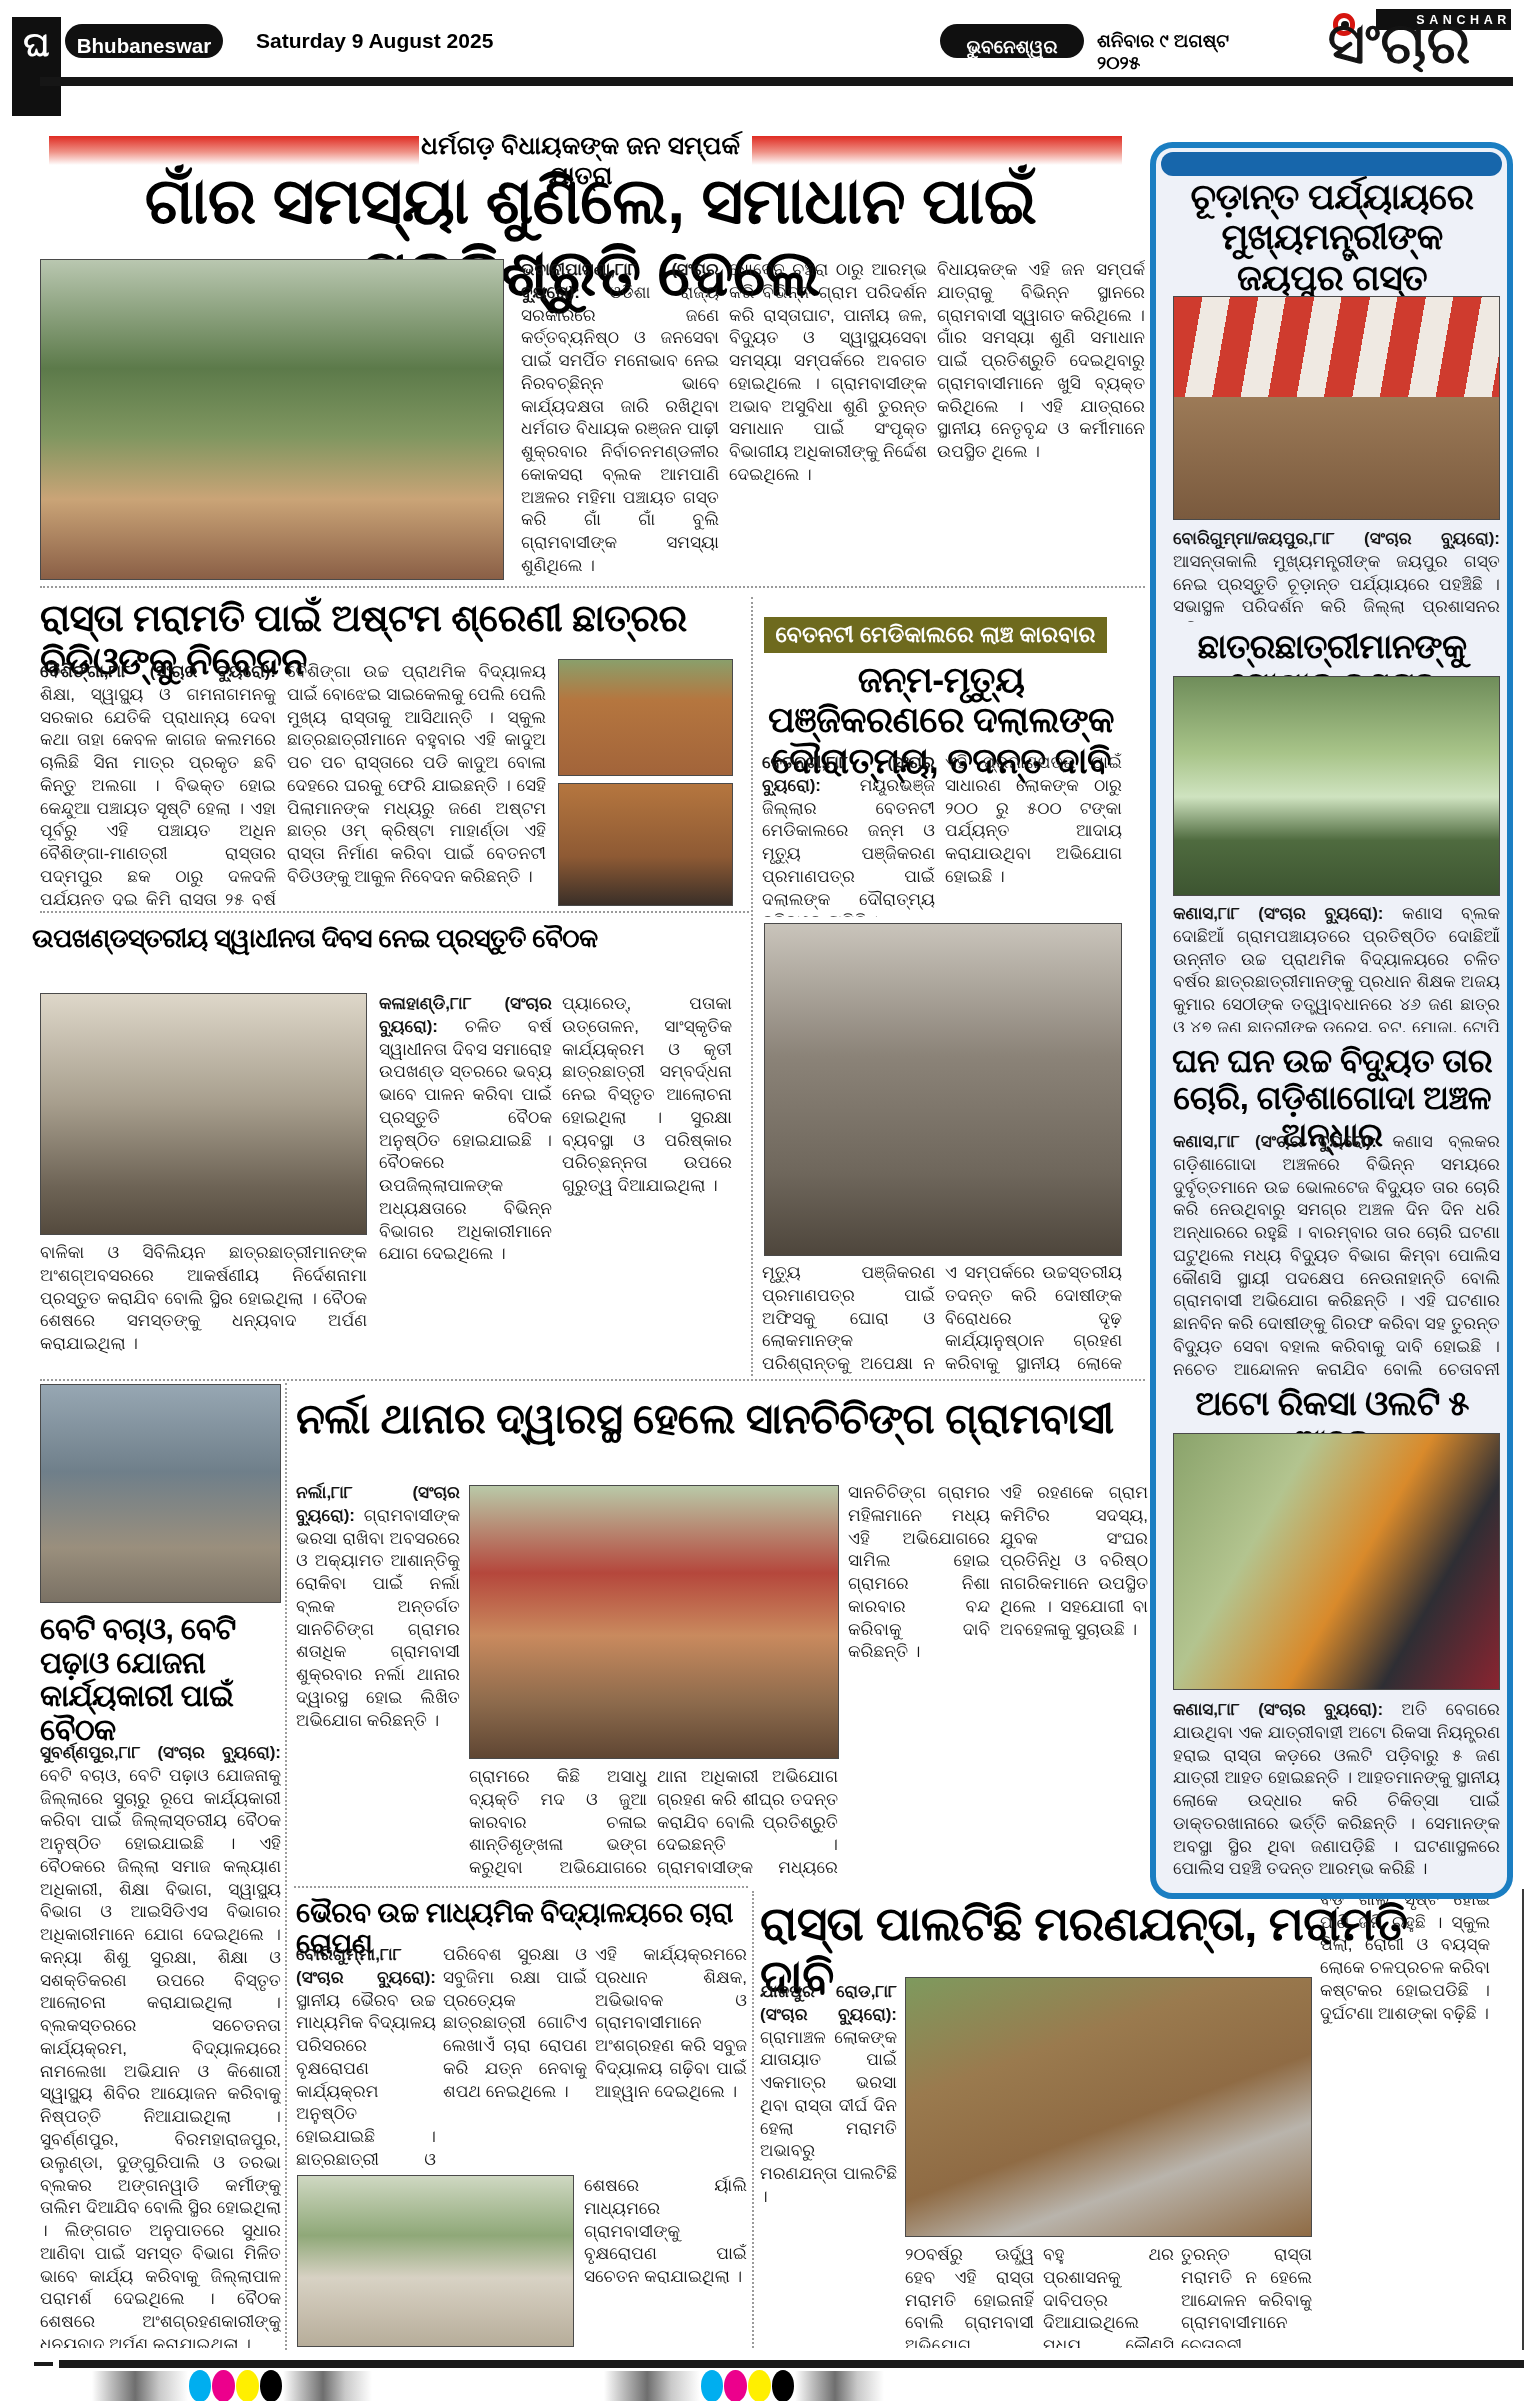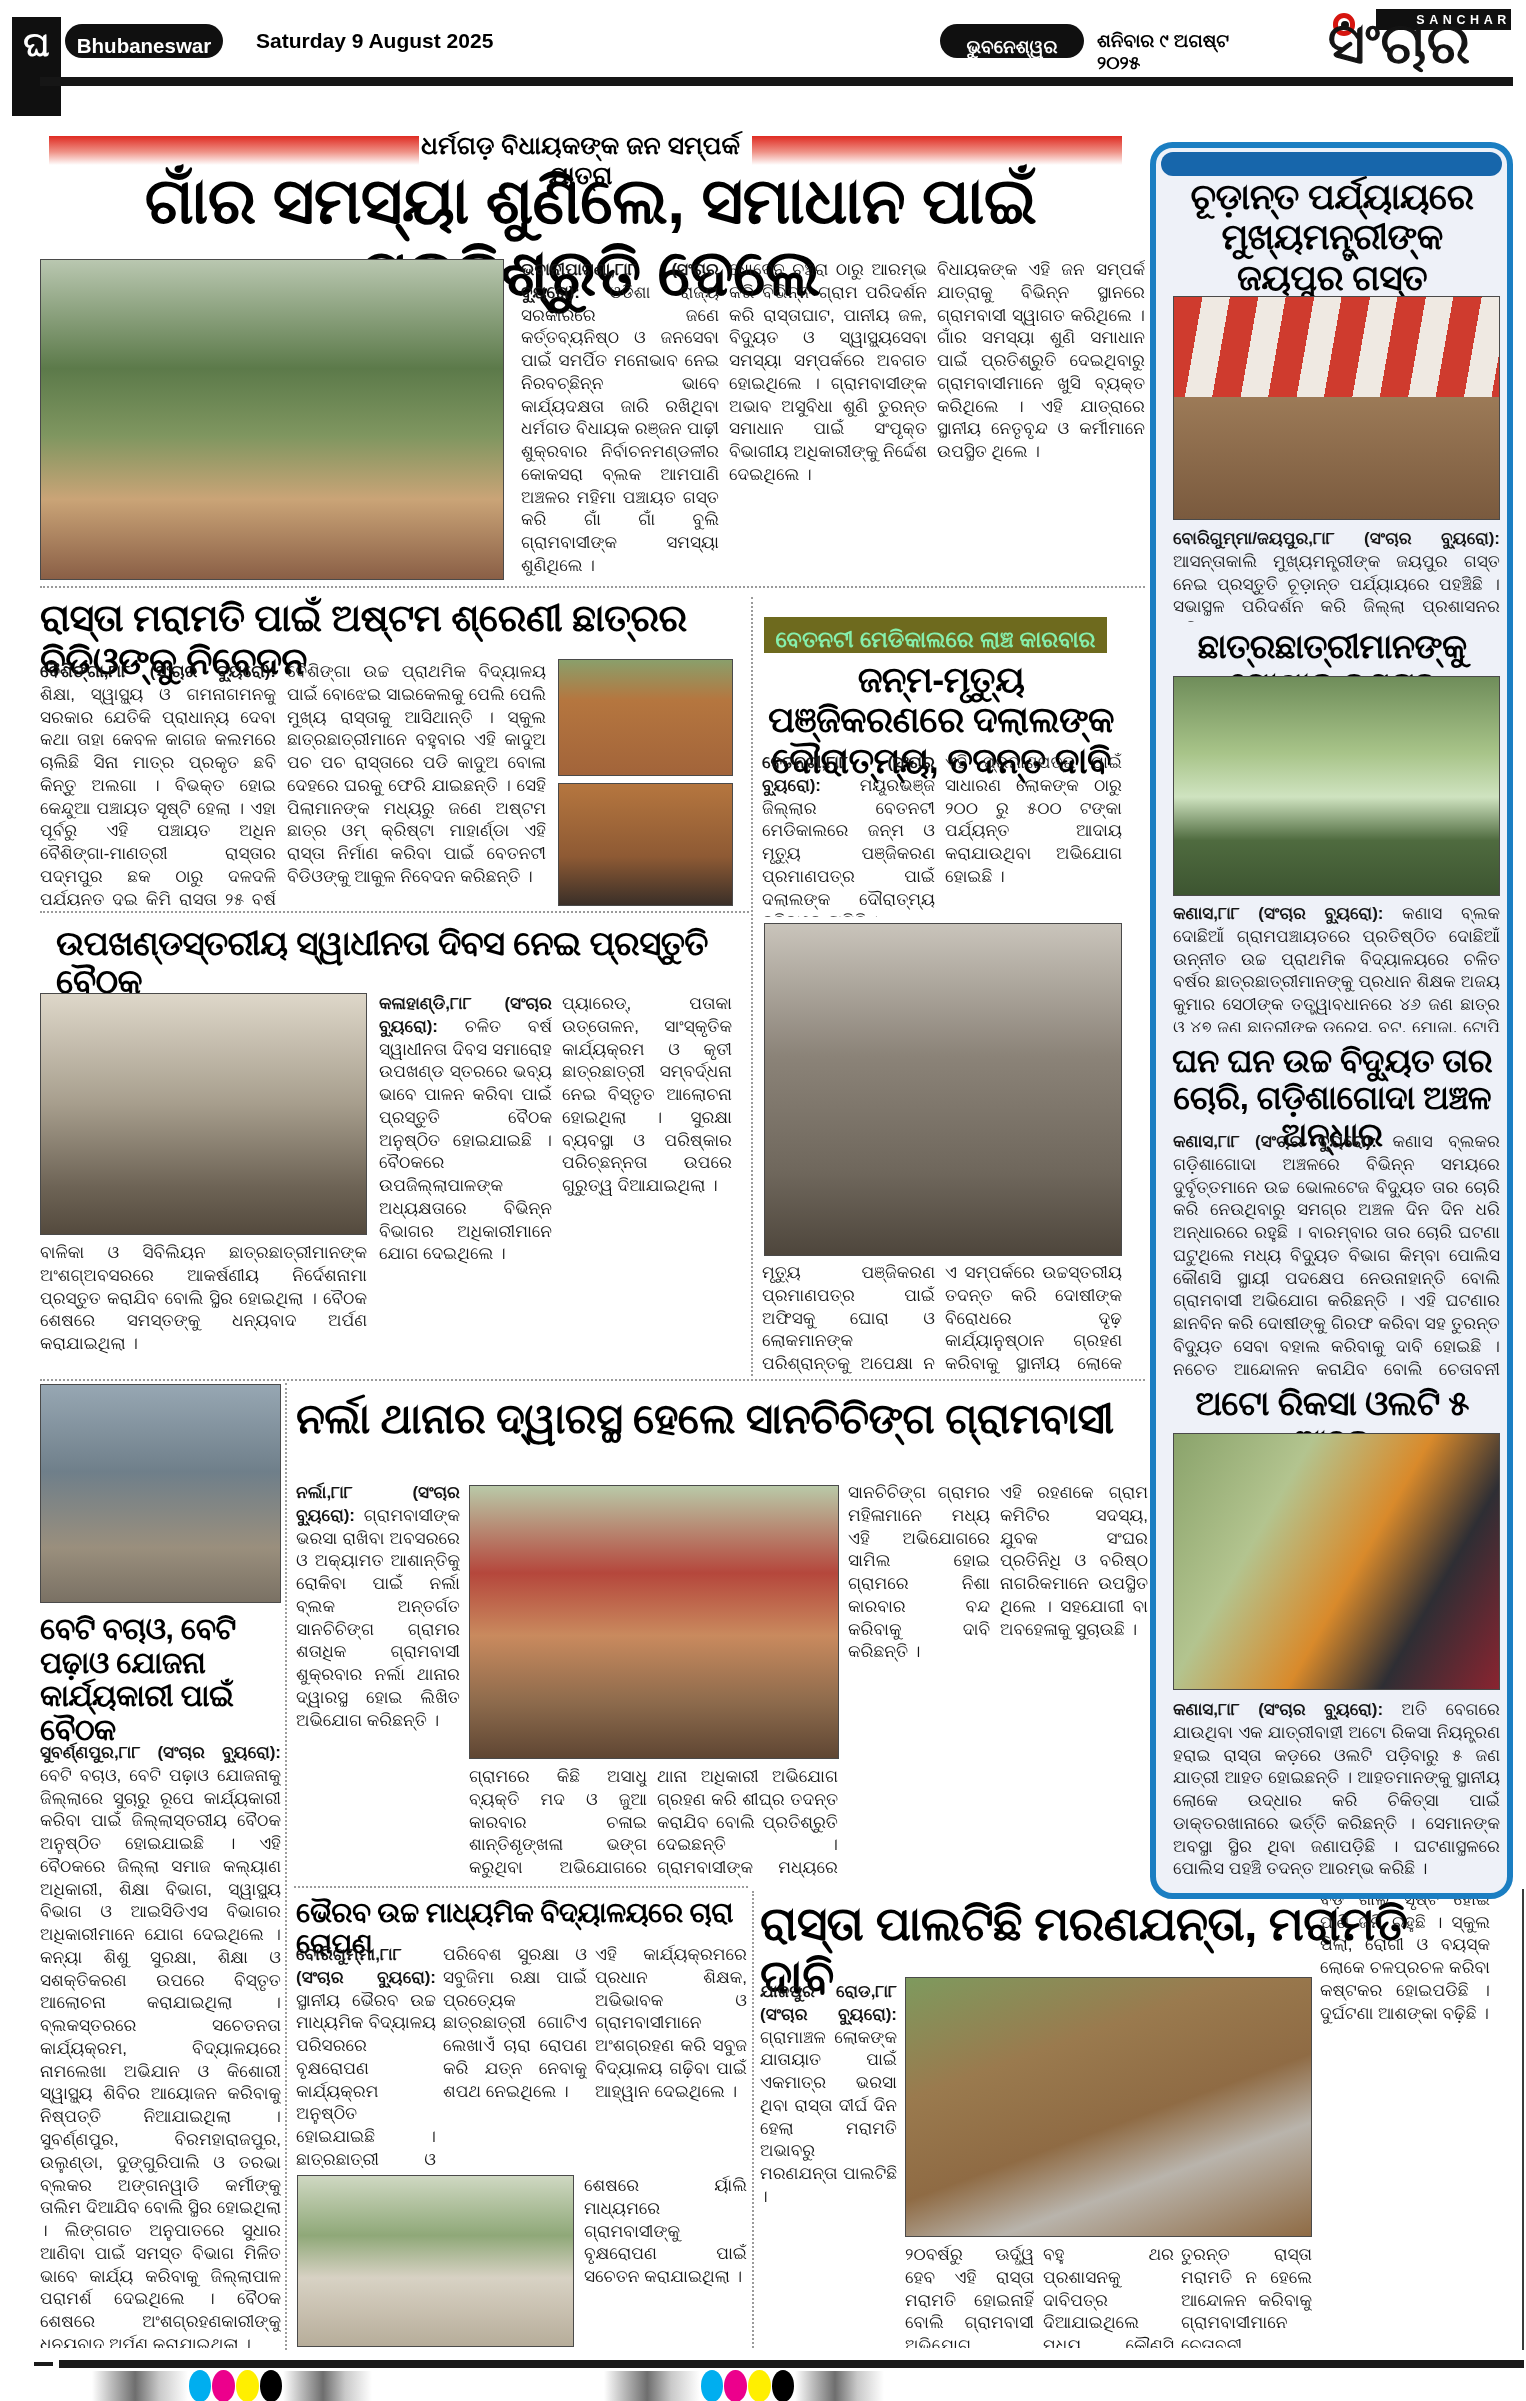--- a/index.html
+++ b/index.html
@@ -9,21 +9,21 @@
   .abs{position:absolute}
   .bt{font-size:17px;line-height:1.34;text-align:justify;overflow:hidden;color:#151515}
   .dl{font-weight:bold}
   .hl{font-weight:bold;color:#000;letter-spacing:-0.7px;line-height:1.12}
   .ctr{text-align:center}
   .photo{border:0.7px solid #4a4a4a;overflow:hidden}
   .dotv{border-left:2px dotted #9a9a9a}
   .doth{border-top:2px dotted #9a9a9a}
   .pill{background:#101010;color:#fff;border-radius:26.4px;display:flex;align-items:flex-end;justify-content:center;font-weight:bold}
   .kickerbar{background:linear-gradient(180deg,#df2b22 0%,#ef9287 55%,#ffffff 100%)}
-  .olive{background:#6e6a1e;color:#86efac;font-weight:bold;display:flex;align-items:flex-end;justify-content:center}
+  .olive{background:#6e6a1e;color:#ffffff;font-weight:bold;display:flex;align-items:center;justify-content:center}
   .sb{background:#eef1f8}
   .regstrip{display:flex;align-items:center}
   .gray{height:30px;background:linear-gradient(90deg,#ffffff,#bdbdbd 20%,#6e6e6e 45%,#c9c9c9 70%,#ffffff)}
   .oval{width:22.4px;height:32px;border-radius:50%;margin:0 0.7px;flex:0 0 auto}
   .c{background:#00aeef}.m{background:#ec008c}.y{background:#ffef00}.k{background:#000}
 </style>
 </head>
 <body>
 
 <div id="page">
@@ -86,21 +86,21 @@
   <div class="abs bt" style="left:762px;top:752px;width:173px;height:165px">
     <span class="dl">ବେତନଟୀ,୮ା୮ (ସଂଚାର ବ୍ୟୁରୋ):</span>
     <span>ମୟୂରଭଞ୍ଜ ଜିଲ୍ଲାର ବେତନଟୀ ମେଡିକାଲରେ ଜନ୍ମ ଓ ମୃତ୍ୟୁ ପଞ୍ଜିକରଣ ପ୍ରମାଣପତ୍ର ପାଇଁ ଦଲାଲଙ୍କ ଦୌରାତ୍ମ୍ୟ ବଢ଼ିବାରେ ଲାଗିଛି ।</span>
   </div>
   <div class="abs bt" style="left:945px;top:752px;width:177px;height:165px">ଏହି ପ୍ରମାଣପତ୍ର ପାଇଁ ସାଧାରଣ ଲୋକଙ୍କ ଠାରୁ ୨୦୦ ରୁ ୫୦୦ ଟଙ୍କା ପର୍ଯ୍ୟନ୍ତ ଆଦାୟ କରାଯାଉଥିବା ଅଭିଯୋଗ ହୋଇଛି ।</div>
   <div class="abs photo" style="left:764px;top:923px;width:358px;height:333px;background:linear-gradient(180deg,#c9c4bb 0%,#8b8378 40%,#6f675c 75%,#4e463c 100%)"></div>
   <div class="abs bt" style="left:762px;top:1262px;width:173px;height:114px">ମୃତ୍ୟୁ ପଞ୍ଜିକରଣ ପ୍ରମାଣପତ୍ର ପାଇଁ ଅଫିସକୁ ଘୋରା ଓ ଲୋକମାନଙ୍କ ପରିଶ୍ରାନ୍ତକୁ ଅପେକ୍ଷା ନ କରି ଦଲାଲଙ୍କ ମାଧ୍ୟମରେ ଟଙ୍କା ଦେଲେ ଶୀଘ୍ର କାମ ହେଉଥିବା କୁହାଯାଉଛି ।</div>
   <div class="abs bt" style="left:945px;top:1262px;width:177px;height:114px">ଏ ସମ୍ପର୍କରେ ଉଚ୍ଚସ୍ତରୀୟ ତଦନ୍ତ କରି ଦୋଷୀଙ୍କ ବିରୋଧରେ ଦୃଢ଼ କାର୍ଯ୍ୟାନୁଷ୍ଠାନ ଗ୍ରହଣ କରିବାକୁ ସ୍ଥାନୀୟ ଲୋକେ ଦାବି କରିଛନ୍ତି ।</div>
 
   <div class="abs doth" style="left:40px;top:911px;width:709px;height:0"></div>
-  <div class="abs hl" style="left:56px;top:924px;width:711px;height:62px;font-size:34px">ଉପଖଣ୍ଡସ୍ତରୀୟ ସ୍ୱାଧୀନତା ଦିବସ ନେଇ ପ୍ରସ୍ତୁତି ବୈଠକ</div>
+  <div class="abs hl" style="left:32px;top:924px;width:711px;height:62px;font-size:26px">ଉପଖଣ୍ଡସ୍ତରୀୟ ସ୍ୱାଧୀନତା ଦିବସ ନେଇ ପ୍ରସ୍ତୁତି ବୈଠକ</div>
   <div class="abs photo" style="left:40px;top:993px;width:327px;height:242px;background:linear-gradient(180deg,#ded7c9 0%,#a89f8e 45%,#6e6456 80%,#544a3e 100%)"></div>
   <div class="abs bt" style="left:379px;top:993px;width:173px;height:383px">
     <span class="dl">କଳାହାଣ୍ଡି,୮ା୮ (ସଂଚାର ବ୍ୟୁରୋ):</span>
     <span>ଚଳିତ ବର୍ଷ ସ୍ୱାଧୀନତା ଦିବସ ସମାରୋହ ଉପଖଣ୍ଡ ସ୍ତରରେ ଭବ୍ୟ ଭାବେ ପାଳନ କରିବା ପାଇଁ ପ୍ରସ୍ତୁତି ବୈଠକ ଅନୁଷ୍ଠିତ ହୋଇଯାଇଛି । ବୈଠକରେ ଉପଜିଲ୍ଲାପାଳଙ୍କ ଅଧ୍ୟକ୍ଷତାରେ ବିଭିନ୍ନ ବିଭାଗର ଅଧିକାରୀମାନେ ଯୋଗ ଦେଇଥିଲେ ।</span>
   </div>
   <div class="abs bt" style="left:562px;top:993px;width:170px;height:383px">ପ୍ୟାରେଡ୍, ପତାକା ଉତ୍ତୋଳନ, ସାଂସ୍କୃତିକ କାର୍ଯ୍ୟକ୍ରମ ଓ କୃତୀ ଛାତ୍ରଛାତ୍ରୀ ସମ୍ବର୍ଦ୍ଧନା ନେଇ ବିସ୍ତୃତ ଆଲୋଚନା ହୋଇଥିଲା । ସୁରକ୍ଷା ବ୍ୟବସ୍ଥା ଓ ପରିଷ୍କାର ପରିଚ୍ଛନ୍ନତା ଉପରେ ଗୁରୁତ୍ୱ ଦିଆଯାଇଥିଲା ।</div>
   <div class="abs bt" style="left:40px;top:1242px;width:327px;height:133px">ବାଳିକା ଓ ସିବିଲିୟନ ଛାତ୍ରଛାତ୍ରୀମାନଙ୍କ ଅଂଶଗ୍ଅବସରରେ ଆକର୍ଷଣୀୟ ନିର୍ଦେଶନାମା ପ୍ରସ୍ତୁତ କରାଯିବ ବୋଲି ସ୍ଥିର ହୋଇଥିଲା । ବୈଠକ ଶେଷରେ ସମସ୍ତଙ୍କୁ ଧନ୍ୟବାଦ ଅର୍ପଣ କରାଯାଇଥିଲା ।</div>
 
   <div class="abs doth" style="left:40px;top:1379px;width:1105px;height:0"></div>
   <div class="abs dotv" style="left:285px;top:1383px;width:0;height:967px"></div>

